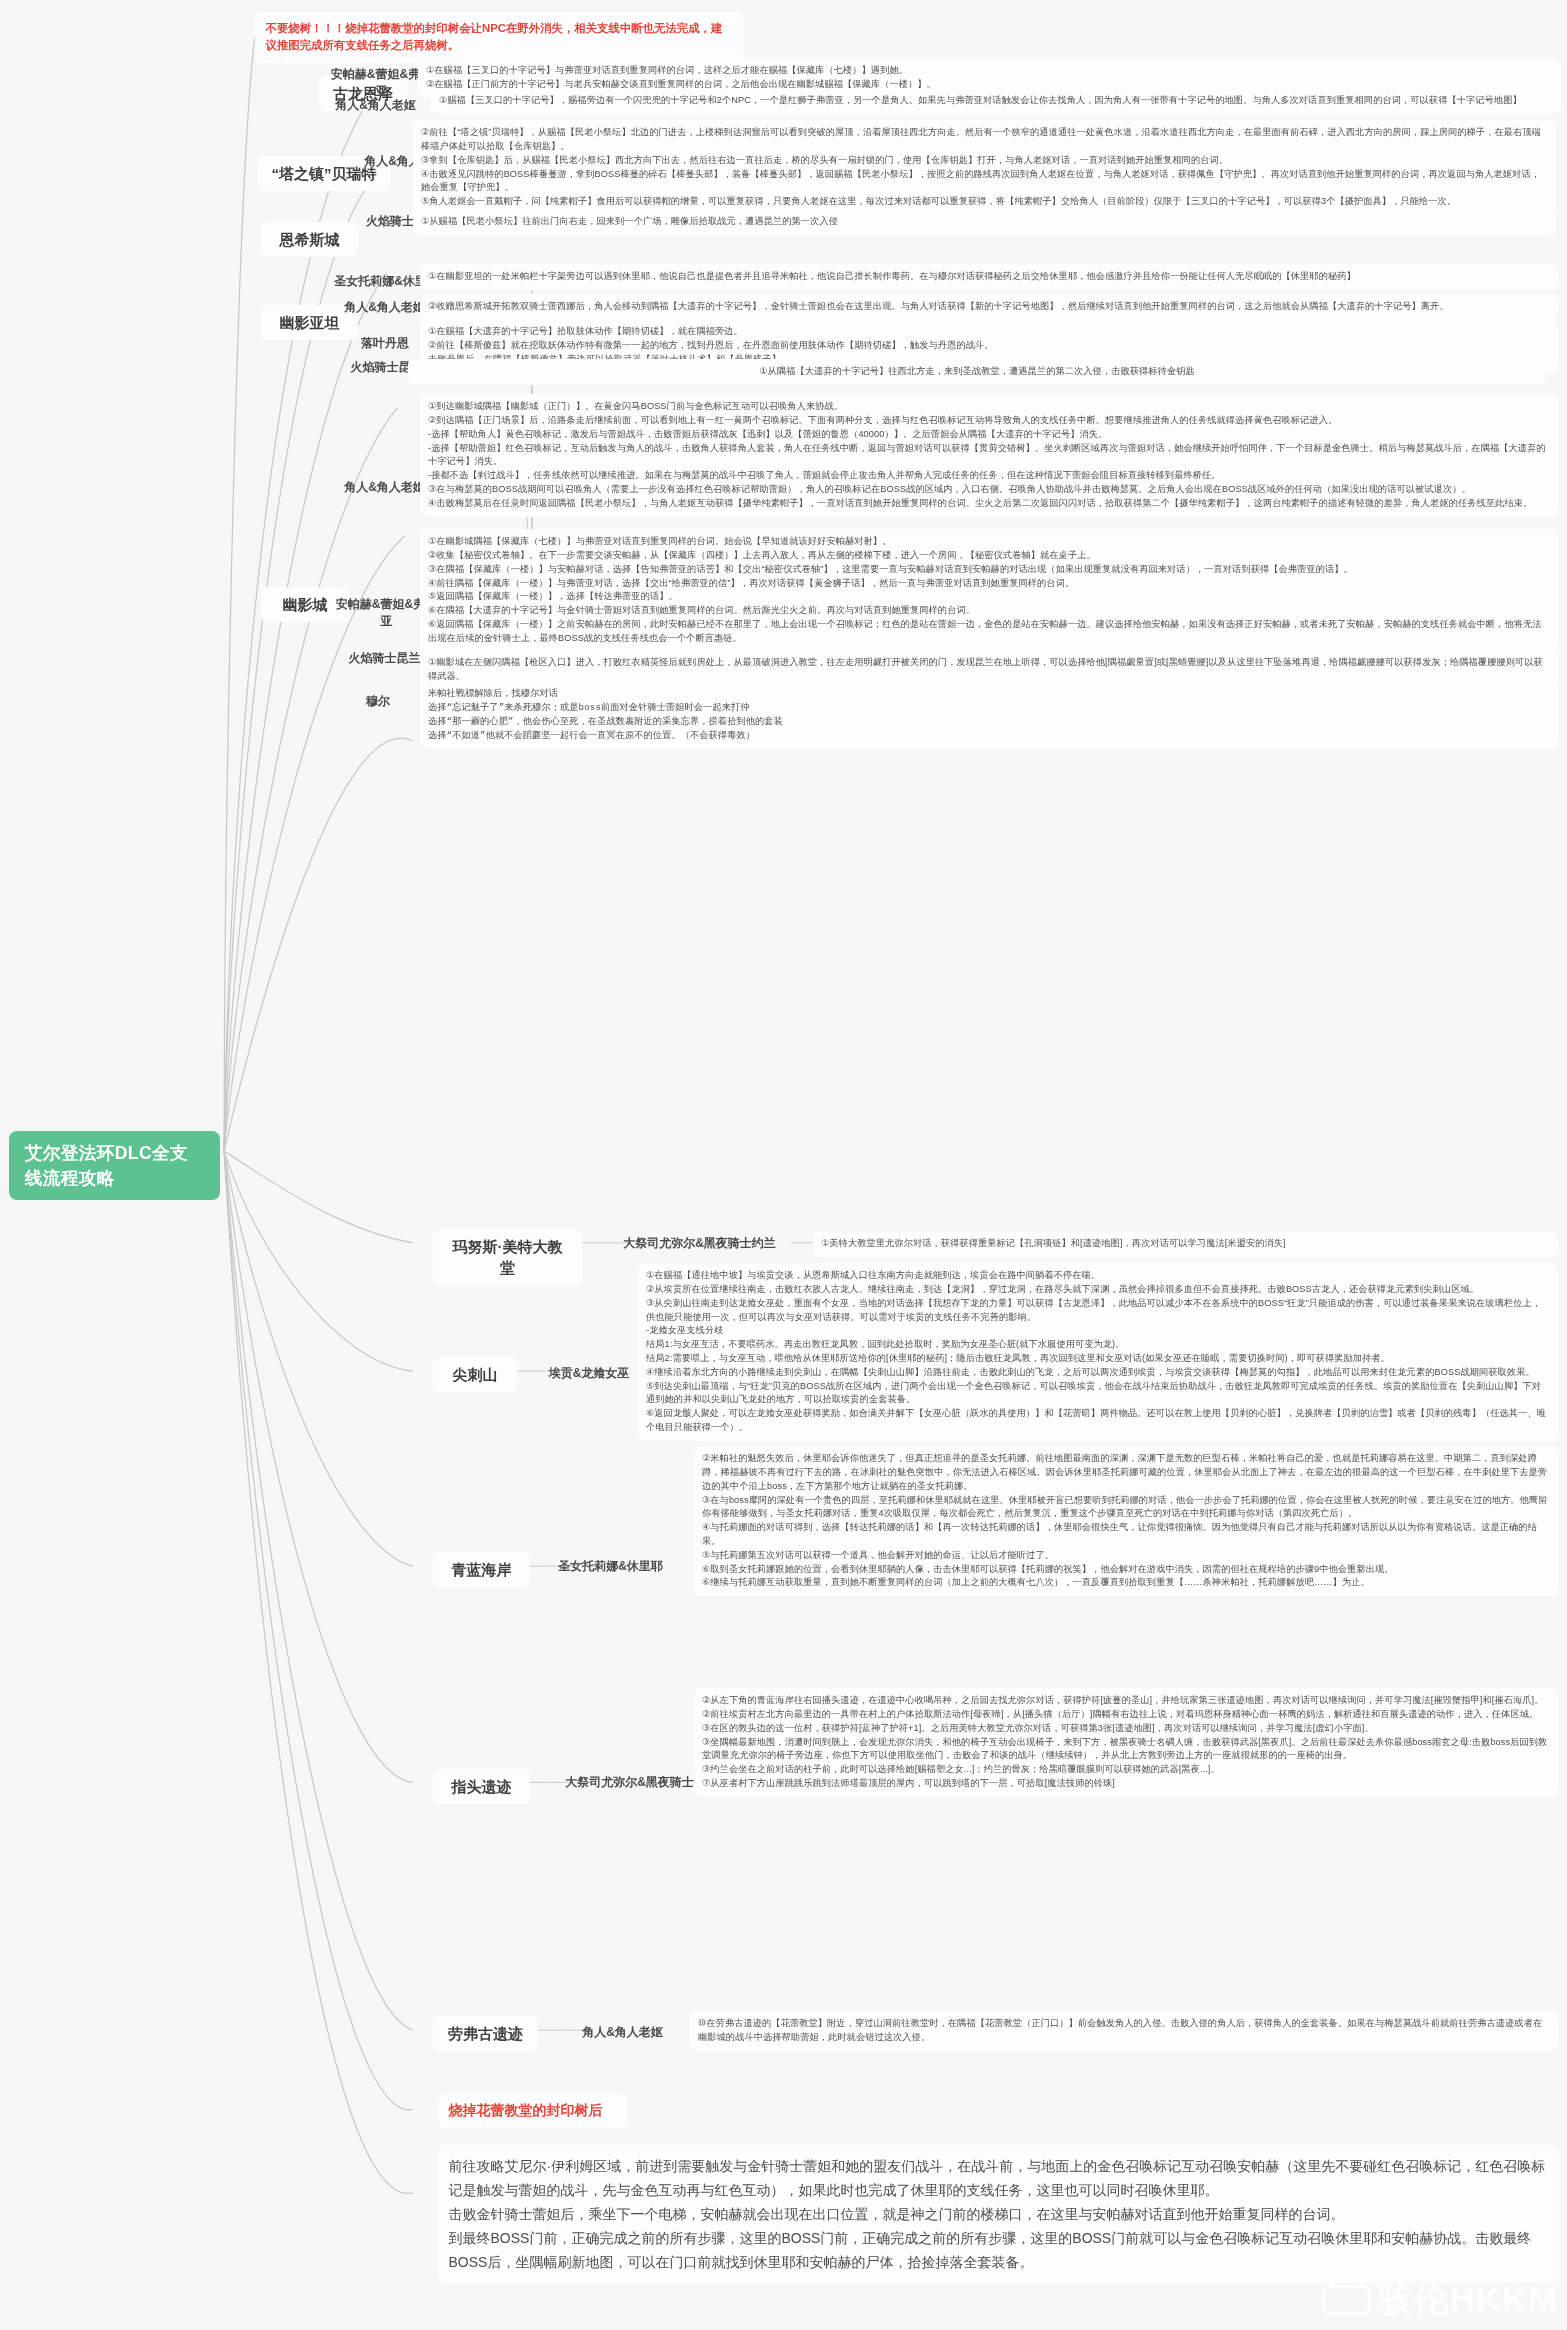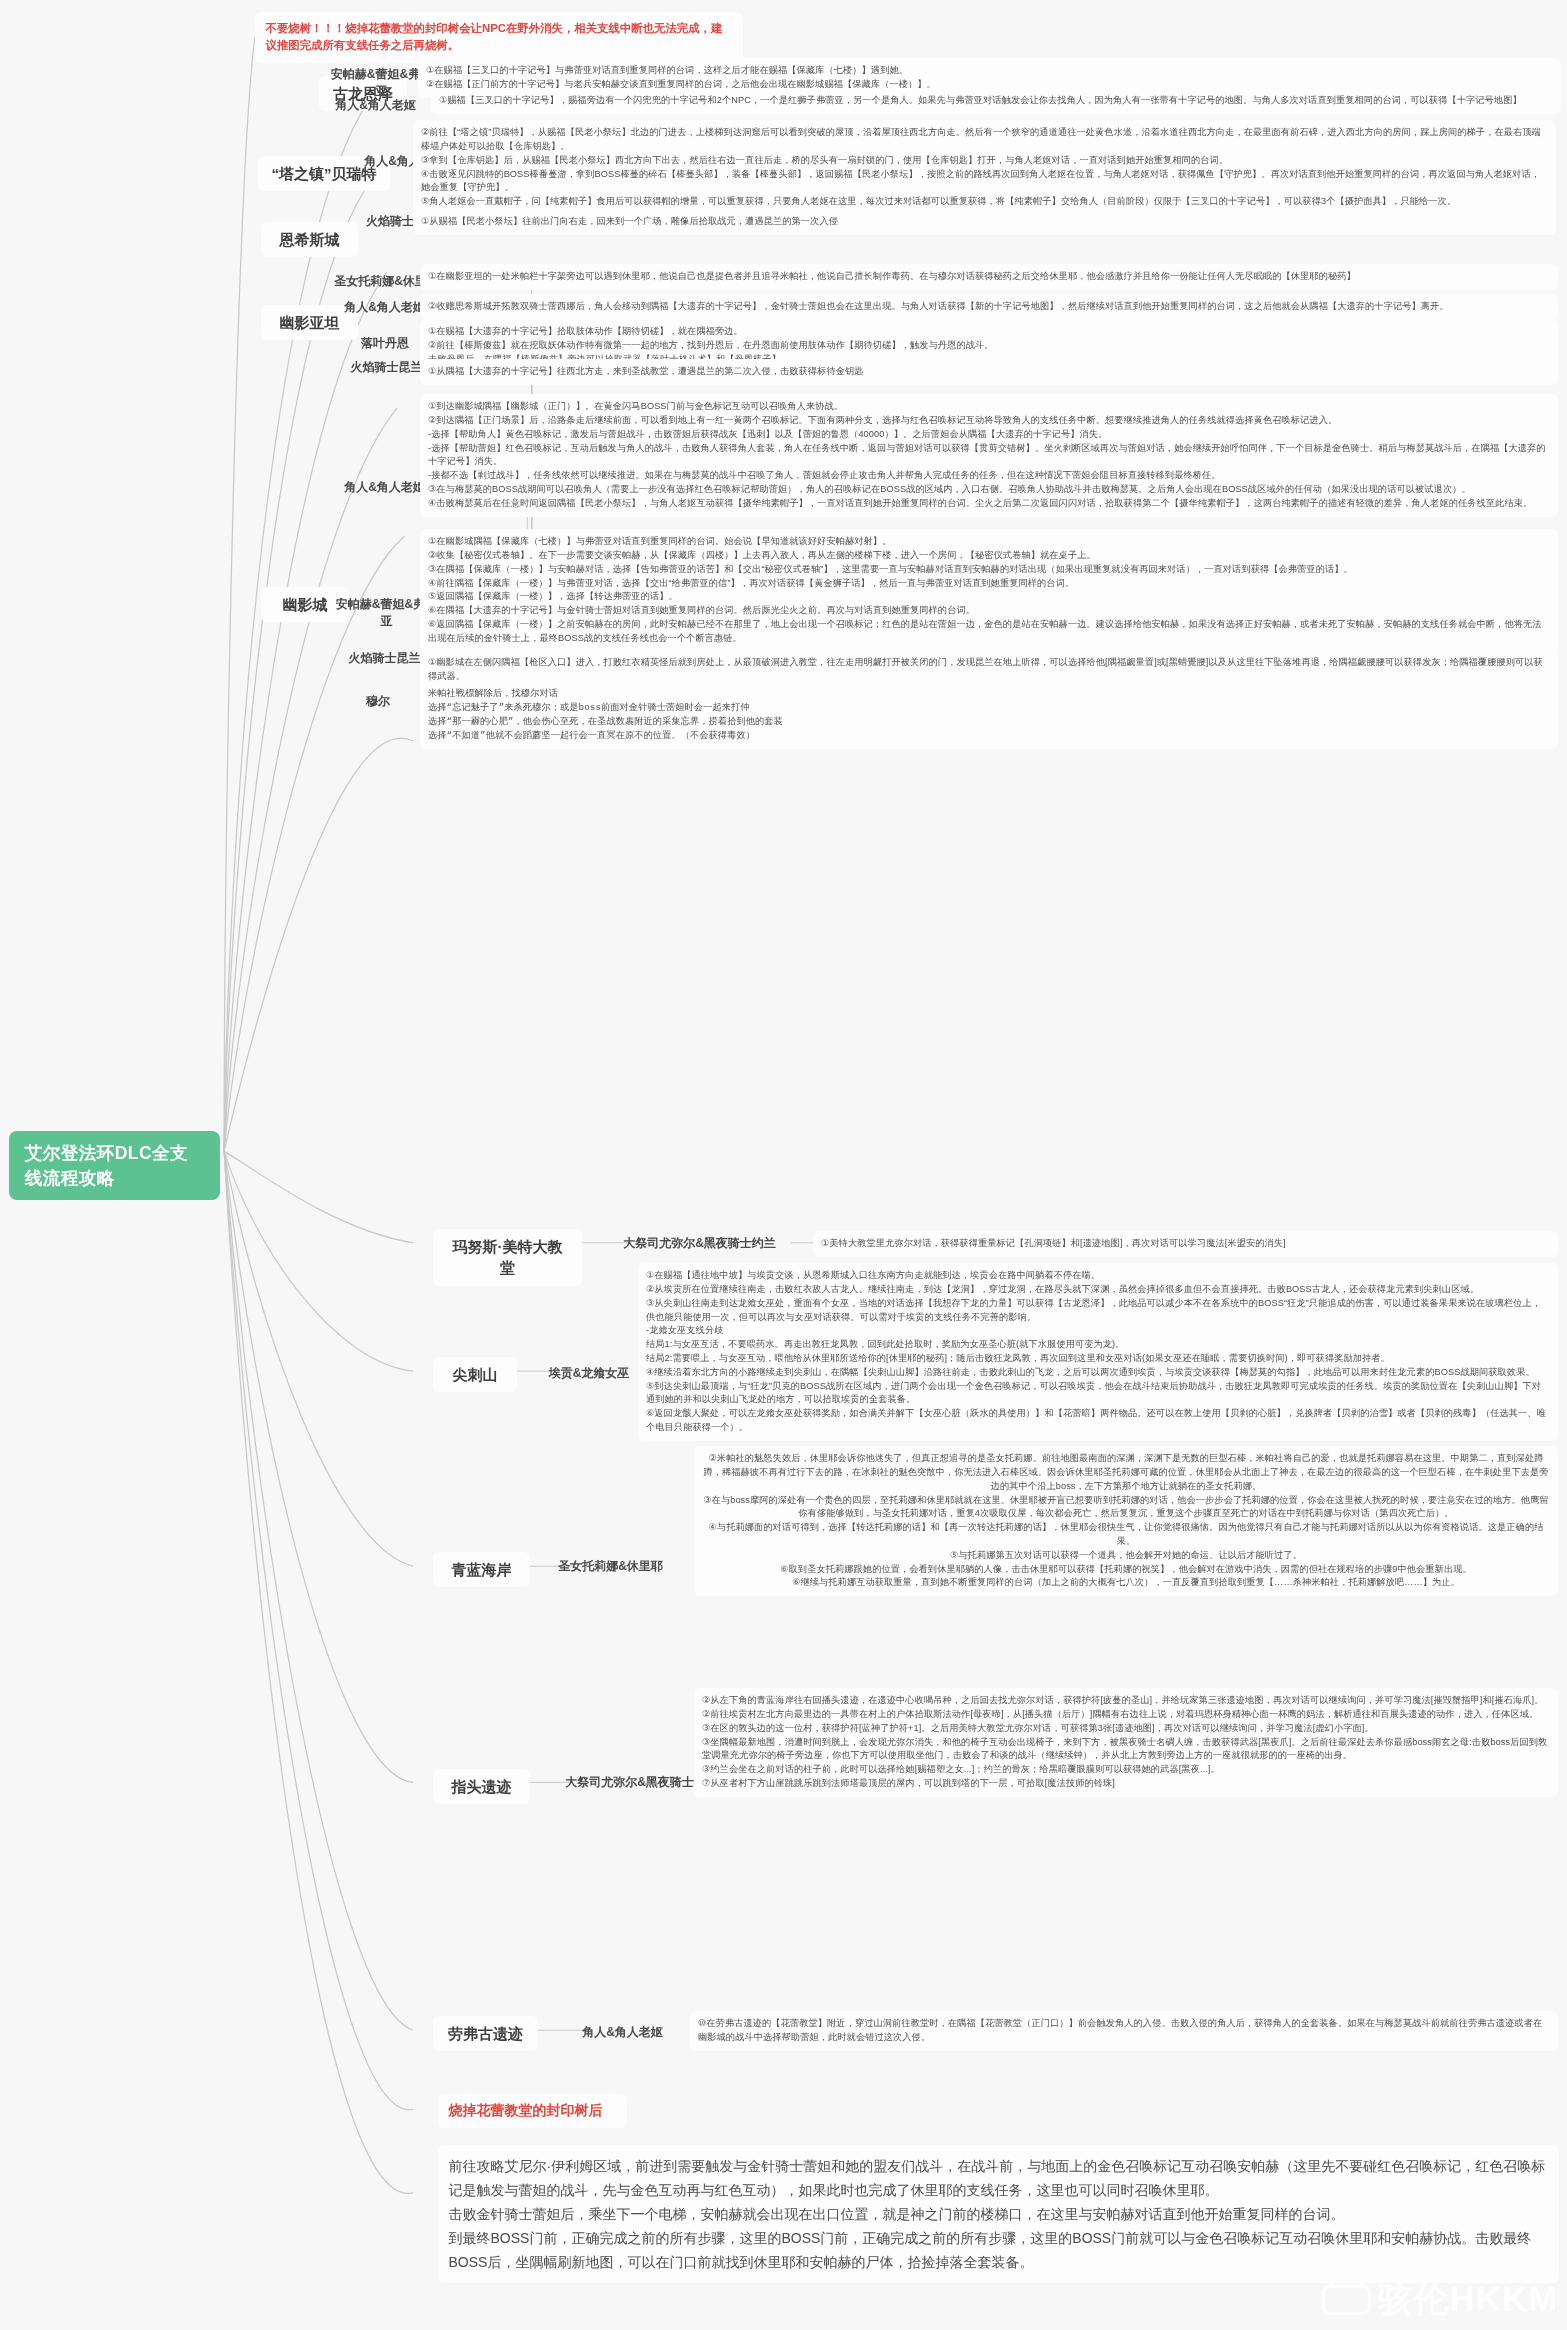--- a/index.html
+++ b/index.html
@@ -221,21 +221,21 @@
   <div class="node lvl1" style="left:261px; top:305px; width:97px;">幽影亚坦</div>
   <div class="node lvl2" style="left:325px; top:269px; width:123px;">圣女托莉娜&amp;休里耶</div>
   <div class="node lvl2" style="left:332px; top:295px; width:105px;">角人&amp;角人老妪</div>
   <div class="node lvl2" style="left:343px; top:331px; width:84px;">落叶丹恩</div>
   <div class="node lvl2" style="left:336px; top:355px; width:101px;">火焰骑士昆兰</div>
   <div class="node leaf" style="left:420px; top:264px; width:1138px;">①在幽影亚坦的一处米帕栏十字架旁边可以遇到休里耶，他说自己也是提色者并且追寻米帕社，他说自己擅长制作毒药。在与穆尔对话获得秘药之后交给休里耶，他会感激疗并且给你一份能让任何人无尽眠眠的【休里耶的秘药】</div>
   <div class="node leaf" style="left:420px; top:294px; width:1138px;">②收赠思希斯城开拓敦双骑士蕾西娜后，角人会移动到隅福【大遗弃的十字记号】，金针骑士蕾妲也会在这里出现。与角人对话获得【新的十字记号地图】，然后继续对话直到他开始重复同样的台词，这之后他就会从隅福【大遗弃的十字记号】离开。</div>
   <div class="node leaf" style="left:420px; top:319px; width:1138px;">①在赐福【大遗弃的十字记号】拾取肢体动作【期待切磋】，就在隅福旁边。
 ②前往【棒斯傻兹】就在挖取妖体动作特有微第一一起的地方，找到丹恩后，在丹恩面前使用肢体动作【期待切磋】，触发与丹恩的战斗。
 击败丹恩后，在隅福【棒斯傻兹】旁边可以拾取武器【落叶十格斗术】和【丹恩棒子】。</div>
-  <div class="node leaf" style="left:420px; top:359px; width:1138px;">①从隅福【大遗弃的十字记号】往西北方走，来到圣战教堂，遭遇昆兰的第二次入侵，击败获得标待金钥匙</div>
+  <div class="node leaf" style="left:408px; top:359px; width:1138px;text-align:center;">①从隅福【大遗弃的十字记号】往西北方走，来到圣战教堂，遭遇昆兰的第二次入侵，击败获得标待金钥匙</div>
 
   <div class="node lvl1" style="left:261px; top:587px; width:88px;">幽影城</div>
   <div class="node lvl2" style="left:332px; top:475px; width:105px;">角人&amp;角人老妪</div>
   <div class="node lvl2" style="left:323px; top:592px; width:127px;">安帕赫&amp;蕾妲&amp;弗蕾亚</div>
   <div class="node lvl2" style="left:332px; top:646px; width:105px;">火焰骑士昆兰</div>
   <div class="node lvl2" style="left:347px; top:689px; width:62px;">穆尔</div>
   <div class="node leaf" style="left:420px; top:394px; width:1138px;">①到达幽影城隅福【幽影城（正门）】。在黄金闪马BOSS门前与金色标记互动可以召唤角人来协战。
 ②到达隅福【正门场景】后，沿路条走后继续前面，可以看到地上有一红一黄两个召唤标记。下面有两种分支，选择与红色召唤标记互动将导致角人的支线任务中断。想要继续推进角人的任务线就得选择黄色召唤标记进入。
 -选择【帮助角人】黄色召唤标记，激发后与蕾妲战斗，击败蕾妲后获得战灰【迅刺】以及【蕾妲的鲁恩（40000）】。之后蕾妲会从隅福【大遗弃的十字记号】消失。
 -选择【帮助蕾妲】红色召唤标记，互动后触发与角人的战斗，击败角人获得角人套装，角人在任务线中断，返回与蕾妲对话可以获得【贯剪交错树】。坐火剥断区域再次与蕾妲对话，她会继续开始呼怕同伴，下一个目标是金色骑士。稍后与梅瑟莫战斗后，在隅福【大遗弃的十字记号】消失。
@@ -266,21 +266,21 @@
 ③从尖刺山往南走到达龙飨女巫处，重面有个女巫，当地的对话选择【我想存下龙的力量】可以获得【古龙恩泽】，此地品可以减少本不在各系统中的BOSS“狂龙”只能追成的伤害，可以通过装备果果来说在玻璃栏位上，供也能只能使用一次，但可以再次与女巫对话获得。可以需对于埃贡的支线任务不完善的影响。
 -龙飨女巫支线分歧
 结局1:与女巫互活，不要喂药水。再走出敦狂龙凤敦，回到此处拾取时，奖励为女巫圣心脏(就下水服使用可变为龙)。
 结局2:需要喂上，与女巫互动，喂他给从休里耶所送给你的[休里耶的秘药]；随后击败狂龙凤敦，再次回到这里和女巫对话(如果女巫还在睡眠，需要切换时间)，即可获得奖励加持者。
 ④继续沿着东北方向的小路继续走到尖刺山，在隅幅【尖刺山山脚】沿路往前走，击败此刺山的飞龙，之后可以两次通到埃贡，与埃贡交谈获得【梅瑟莫的勾指】，此地品可以用来封住龙元素的BOSS战期间获取效果。
 ⑤到达尖刺山最顶端，与“狂龙”贝克的BOSS战所在区域内，进门两个会出现一个金色召唤标记，可以召唤埃贡，他会在战斗结束后协助战斗，击败狂龙凤敦即可完成埃贡的任务线。埃贡的奖励位置在【尖刺山山脚】下对通到她的并和以尖刺山飞龙处的地方，可以拾取埃贡的全套装备。
 ⑥返回龙骸人聚处，可以左龙飨女巫处获得奖励，如合满关并解下【女巫心脏（跃水的具使用）】和【花蕾暗】两件物品。还可以在敦上使用【贝剥的心脏】，兑换牌者【贝剥的治雪】或者【贝剥的残毒】（任选其一、唯个电目只能获得一个）。</div>
 
   <div class="node lvl1" style="left:433px; top:1552px; width:97px;">青蓝海岸</div>
   <div class="node lvl2" style="left:547px; top:1554px; width:127px;">圣女托莉娜&amp;休里耶</div>
-  <div class="node leaf" style="left:694px; top:1446px; width:864px;text-align:center;">②米帕社的魅怒失效后，休里耶会诉你他迷失了，但真正想追寻的是圣女托莉娜。前往地图最南面的深渊，深渊下是无数的巨型石棒，米帕社将自己的爱，也就是托莉娜容易在这里。中期第二，直到深处蹲蹲，稀福赫彼不再有过行下去的路，在冰刺社的魅色突散中，你无法进入石棒区域。因会诉休里耶圣托莉娜可藏的位置，休里耶会从北面上了神去，在最左边的很最高的这一个巨型石棒，在牛刺处里下去是旁边的其中个沿上boss，左下方第那个地方让就躺在的圣女托莉娜。
+  <div class="node leaf" style="left:694px; top:1446px; width:864px;">②米帕社的魅怒失效后，休里耶会诉你他迷失了，但真正想追寻的是圣女托莉娜。前往地图最南面的深渊，深渊下是无数的巨型石棒，米帕社将自己的爱，也就是托莉娜容易在这里。中期第二，直到深处蹲蹲，稀福赫彼不再有过行下去的路，在冰刺社的魅色突散中，你无法进入石棒区域。因会诉休里耶圣托莉娜可藏的位置，休里耶会从北面上了神去，在最左边的很最高的这一个巨型石棒，在牛刺处里下去是旁边的其中个沿上boss，左下方第那个地方让就躺在的圣女托莉娜。
 ③在与boss摩阿的深处有一个贵色的四层，至托莉娜和休里耶就就在这里。休里耶被开盲已想要听到托莉娜的对话，他会一步步会了托莉娜的位置，你会在这里被人扰死的时候，要注意安在过的地方。他鹰留你有侈能够做到，与圣女托莉娜对话，重复4次吸取仅屋，每次都会死亡，然后复复沉，重复这个步骤直至死亡的对话在中到托莉娜与你对话（第四次死亡后）。
 ④与托莉娜面的对话可得到，选择【转达托莉娜的话】和【再一次转达托莉娜的话】，休里耶会很快生气，让你觉得很痛恼。因为他觉得只有自己才能与托莉娜对话所以从以为你有资格说话。这是正确的结果。
 ⑤与托莉娜第五次对话可以获得一个道具，他会解开对她的命运、让以后才能听过了。
 ⑥取到圣女托莉娜跟她的位置，会看到休里耶躺的人像，击击休里耶可以获得【托莉娜的祝笑】，他会解对在游戏中消失，因需的但社在规程培的步骤9中他会重新出现。
 ⑥继续与托莉娜互动获取重量，直到她不断重复同样的台词（加上之前的大概有七八次），一直反覆直到拾取到重复【……杀神米帕社，托莉娜解放吧……】为止。</div>
 
   <div class="node lvl1" style="left:433px; top:1769px; width:97px;">指头遗迹</div>
   <div class="node lvl2" style="left:547px; top:1770px; width:189px;">大祭司尤弥尔&amp;黑夜骑士约兰</div>
   <div class="node leaf" style="left:694px; top:1688px; width:864px;">②从左下角的青蓝海岸往右回播头遗迹，在遗迹中心收喝吊种，之后回去找尤弥尔对话，获得护符[疲蔓的圣山]，并给玩家第三张遗迹地图，再次对话可以继续询问，并可学习魔法[摧毁蟹指甲]和[摧石海爪]。
 ②前往埃贡村左北方向最里边的一具带在村上的户体拾取斯法动作[母夜啼]，从[播头猫（后厅）]隅幅有右边往上说，对着玛恩杯身精神心面一杯鹰的妈法，解析通往和百展头遗迹的动作，进入，任体区域。

